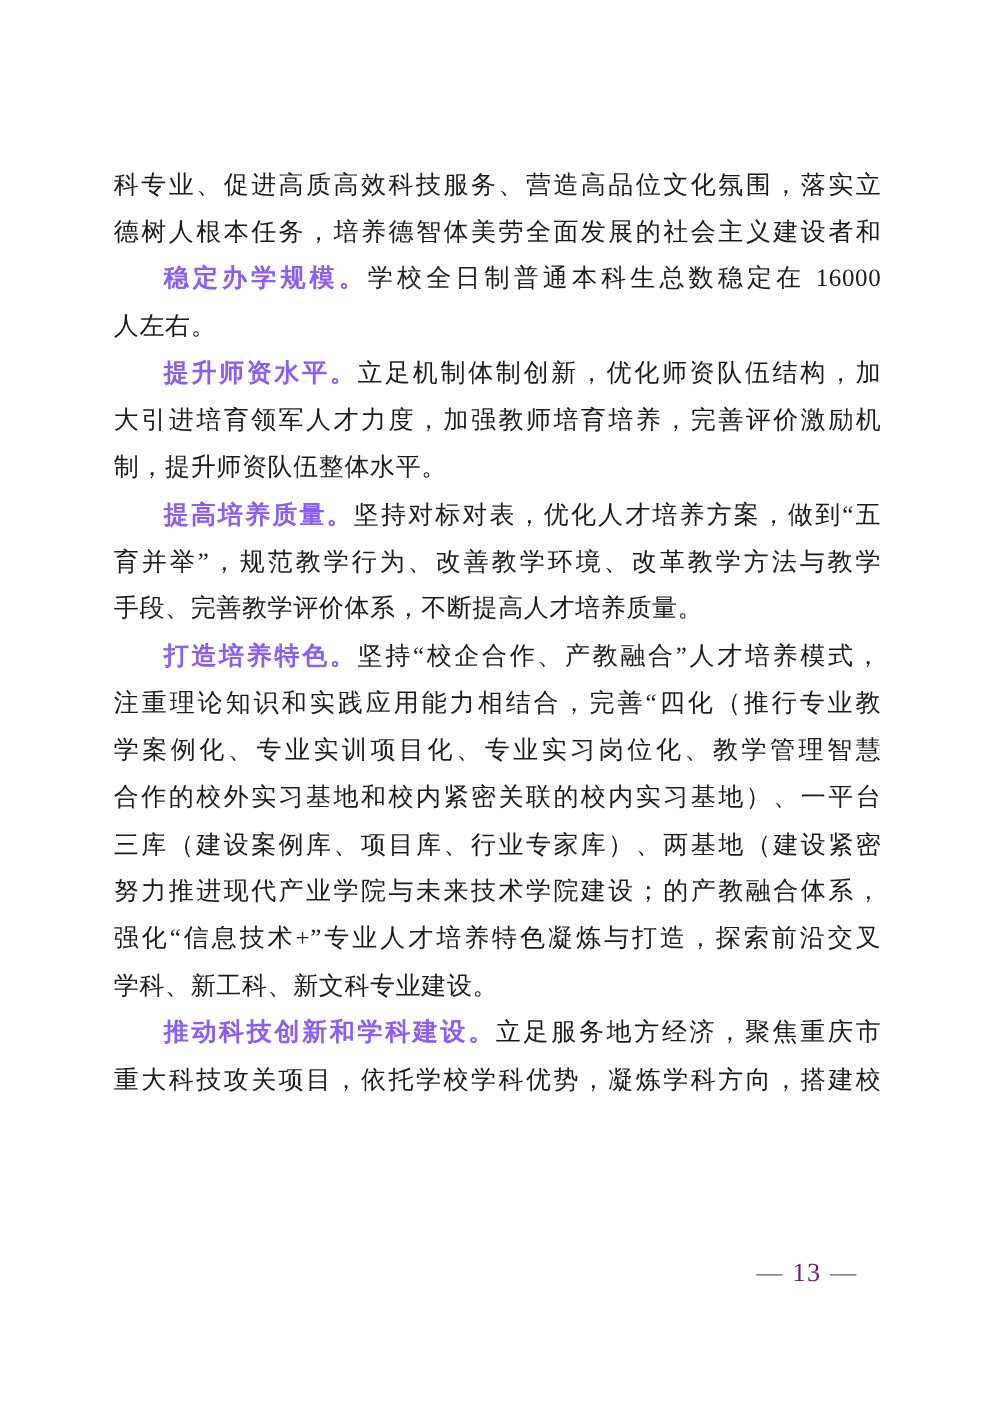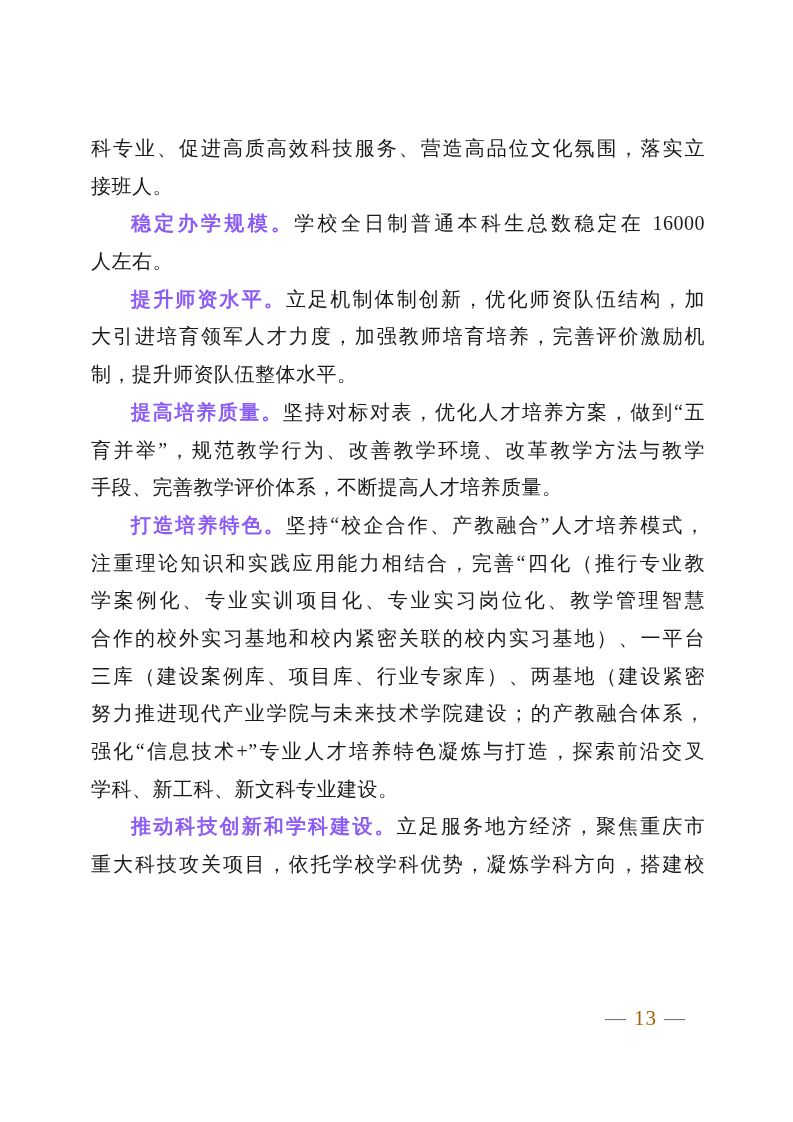--- a/index.html
+++ b/index.html
@@ -49,31 +49,31 @@
     right: 100px;
     font-size: 21px;
     color: #222222;
     letter-spacing: 1px;
   }
   .page-footer .dash {
     color: #6b6b6b;
     margin: 0 7px;
   }
   .page-footer .num {
-    color: #a16207;
+    color: #701a75;
   }
 </style>
 </head>
 <body>
 
 <div class="page">
 
   <div class="doc-body">
     <div class="ln j"><span>科专业、促进高质高效科技服务、营造高品位文化氛围，落实立</span></div>
-    <div class="ln"><span>接班人。</span></div>
+    <div class="ln j"><span>德树人根本任务，培养德智体美劳全面发展的社会主义建设者和</span></div>
     <div class="ln j ind"><span class="lead">稳定办学规模。</span><span>学校全日制普通本科生总数稳定在 16000</span></div>
     <div class="ln"><span>人左右。</span></div>
     <div class="ln j ind"><span class="lead">提升师资水平。</span><span>立足机制体制创新，优化师资队伍结构，加</span></div>
     <div class="ln j"><span>大引进培育领军人才力度，加强教师培育培养，完善评价激励机</span></div>
     <div class="ln"><span>制，提升师资队伍整体水平。</span></div>
     <div class="ln j ind"><span class="lead">提高培养质量。</span><span>坚持对标对表，优化人才培养方案，做到“五</span></div>
     <div class="ln j"><span>育并举”，规范教学行为、改善教学环境、改革教学方法与教学</span></div>
     <div class="ln"><span>手段、完善教学评价体系，不断提高人才培养质量。</span></div>
     <div class="ln j ind"><span class="lead">打造培养特色。</span><span>坚持“校企合作、产教融合”人才培养模式，</span></div>
     <div class="ln j"><span>注重理论知识和实践应用能力相结合，完善“四化（推行专业教</span></div>

